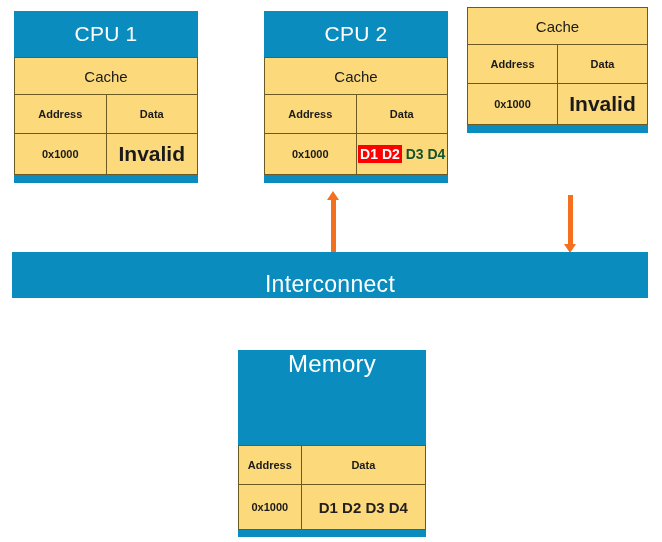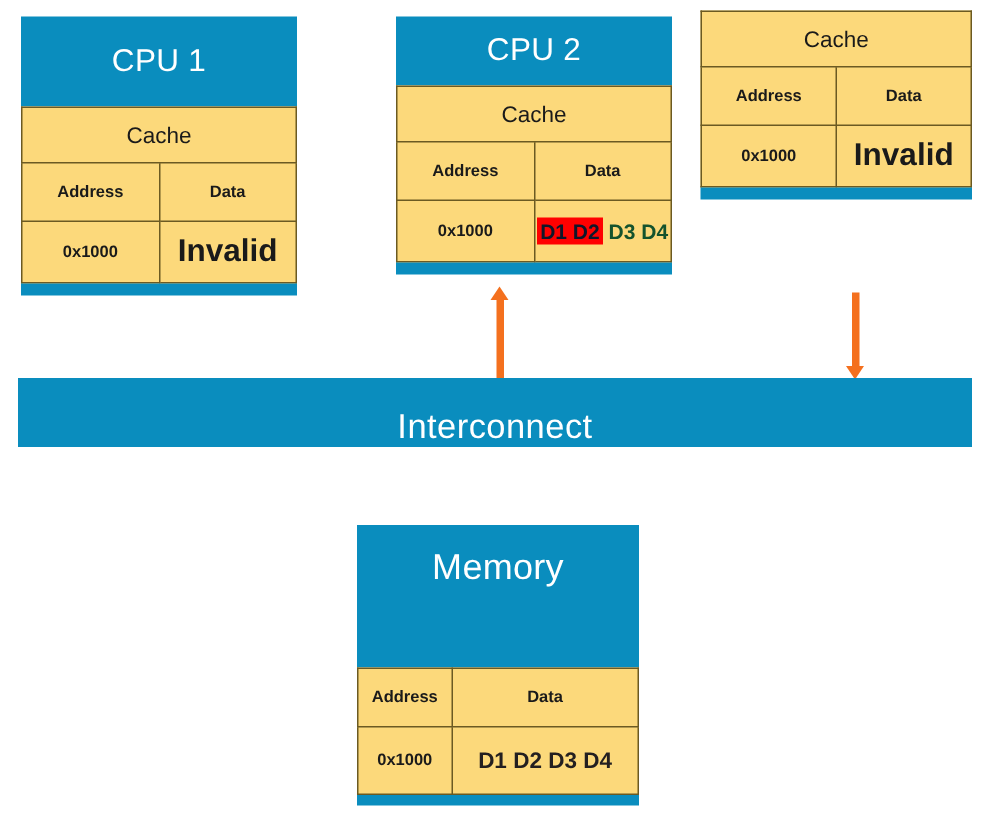--- a/index.html
+++ b/index.html
@@ -79,21 +79,21 @@
     font-size: 15px;
     font-weight: bold;
     color: #231f20;
   }
   .cell-data.mixed {
     font-size: 14px;
     font-weight: bold;
   }
   .hl-red {
     background: #FF0000;
-    color: #0f172a;
+    color: #ffffff;
     padding: 1px 2px;
   }
   .plain-gray {
     color: #14532d;
   }
 
   
   .conn {
     position: absolute;
     background: #F4701E;
@@ -117,21 +117,21 @@
     align-items: center;
     justify-content: center;
     font-size: 23px;
     letter-spacing: 0.3px;
   }
 </style>
 </head>
 <body>
 
 <div class="node" style="left:14px; top:11px; width:184px; height:185px;">
-  <div class="node-header" style="height:60px;">CPU 1</div>
+  <div class="node-header" style="height:46px;">CPU 1</div>
   <table class="tbl">
     <tbody>
         <tr>
       <td class="cache-title" colspan="2">Cache</td>
     </tr>
     <tr>
       <td class="col-hdr" style="width:36%;">Address</td>
       <td class="col-hdr">Data</td>
     </tr>
     <tr>
@@ -190,21 +190,21 @@
 <div>
   <div class="conn" style="left:568px; top:195px; width:5px; height:50px;"></div>
   <div class="arrow-down" style="left:564px; top:244px;"></div>
 </div>
 
 <div class="interconnect" style="left:12px; top:252px; width:636px; height:46px;align-items:flex-end;">
   <span>Interconnect</span>
 </div>
 
 <div class="node" style="left:238px; top:350px; width:188px; height:186px;">
-  <div class="node-header" style="height:95px; font-size:24px; align-items:flex-start; padding-top:15px;">Memory</div>
+  <div class="node-header" style="height:95px; font-size:24px; align-items:flex-start; padding-top:0;">Memory</div>
   <table class="tbl">
     <tbody>
         <tr>
       <td class="col-hdr" style="width:33%;">Address</td>
       <td class="col-hdr">Data</td>
     </tr>
     <tr>
       <td class="cell-addr" style="height:44px;">0x1000</td>
       <td class="cell-data mem" style="height:44px;">D1 D2 D3 D4</td>
     </tr>

